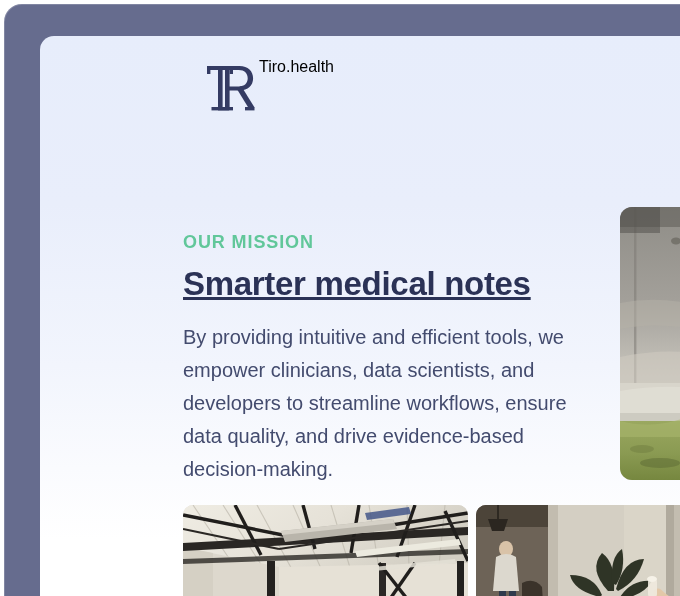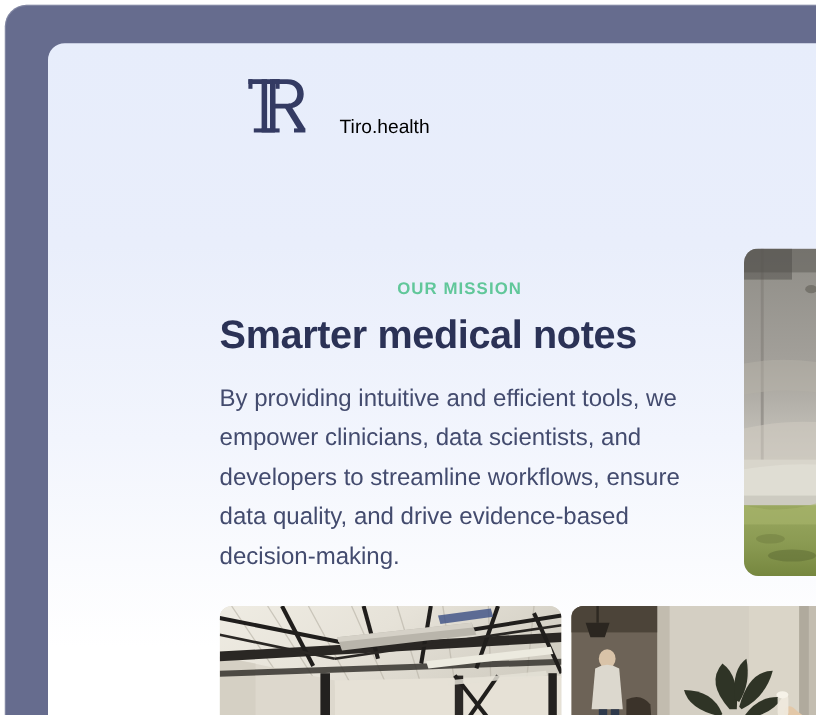--- a/index.html
+++ b/index.html
@@ -48,53 +48,53 @@
     left:0; top:0;
     width:100%; height:96px;
     display:flex;
     align-items:center;
   }
 
   #brand {
     position:absolute;
     left:165px; top:22px;
     display:flex;
-    align-items:flex-end;
-    gap:28px;
+    align-items:flex-start;
+    gap:4px;
   }
 
   #logo-mark {
     width:50px; height:58px;
     display:block;
   }
 
   
   #hero {
     position:absolute;
     left:143px; top:196px;
     width:400px;
   }
 
   #eyebrow {
-    font-size:14px;
+    font-size:18px;
     font-weight:bold;
     letter-spacing:.9px;
     color:#61c79a;
     margin-bottom:12px;
-    text-align:center;
   }
 
   #hero-title {
     font-size:33px;
     font-weight:bold;
     color:#2b3256;
     letter-spacing:-.3px;
     line-height:1.15;
     margin-bottom:18px;
     white-space:nowrap;
+    text-decoration:underline;
   }
 
   #hero-body {
     font-size:20px;
     line-height:1.65;
     color:#434b6e;
     max-width:390px;
   }
 
   

